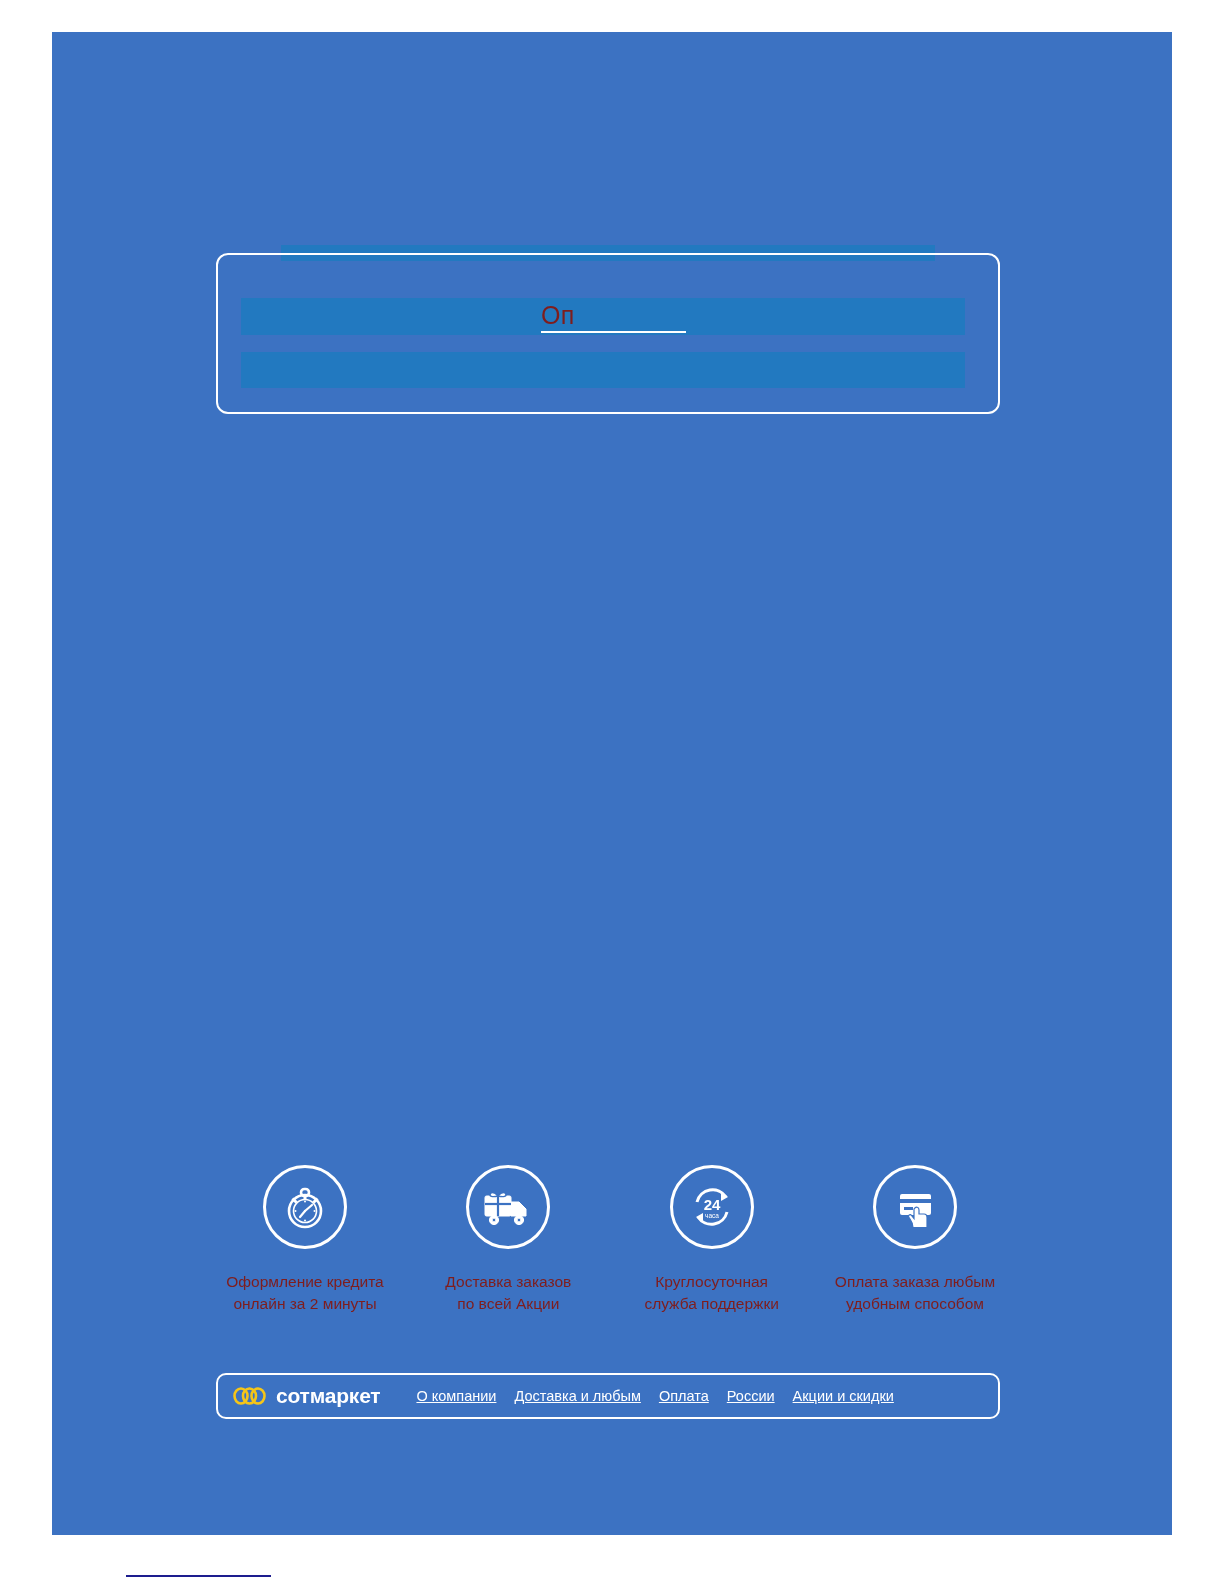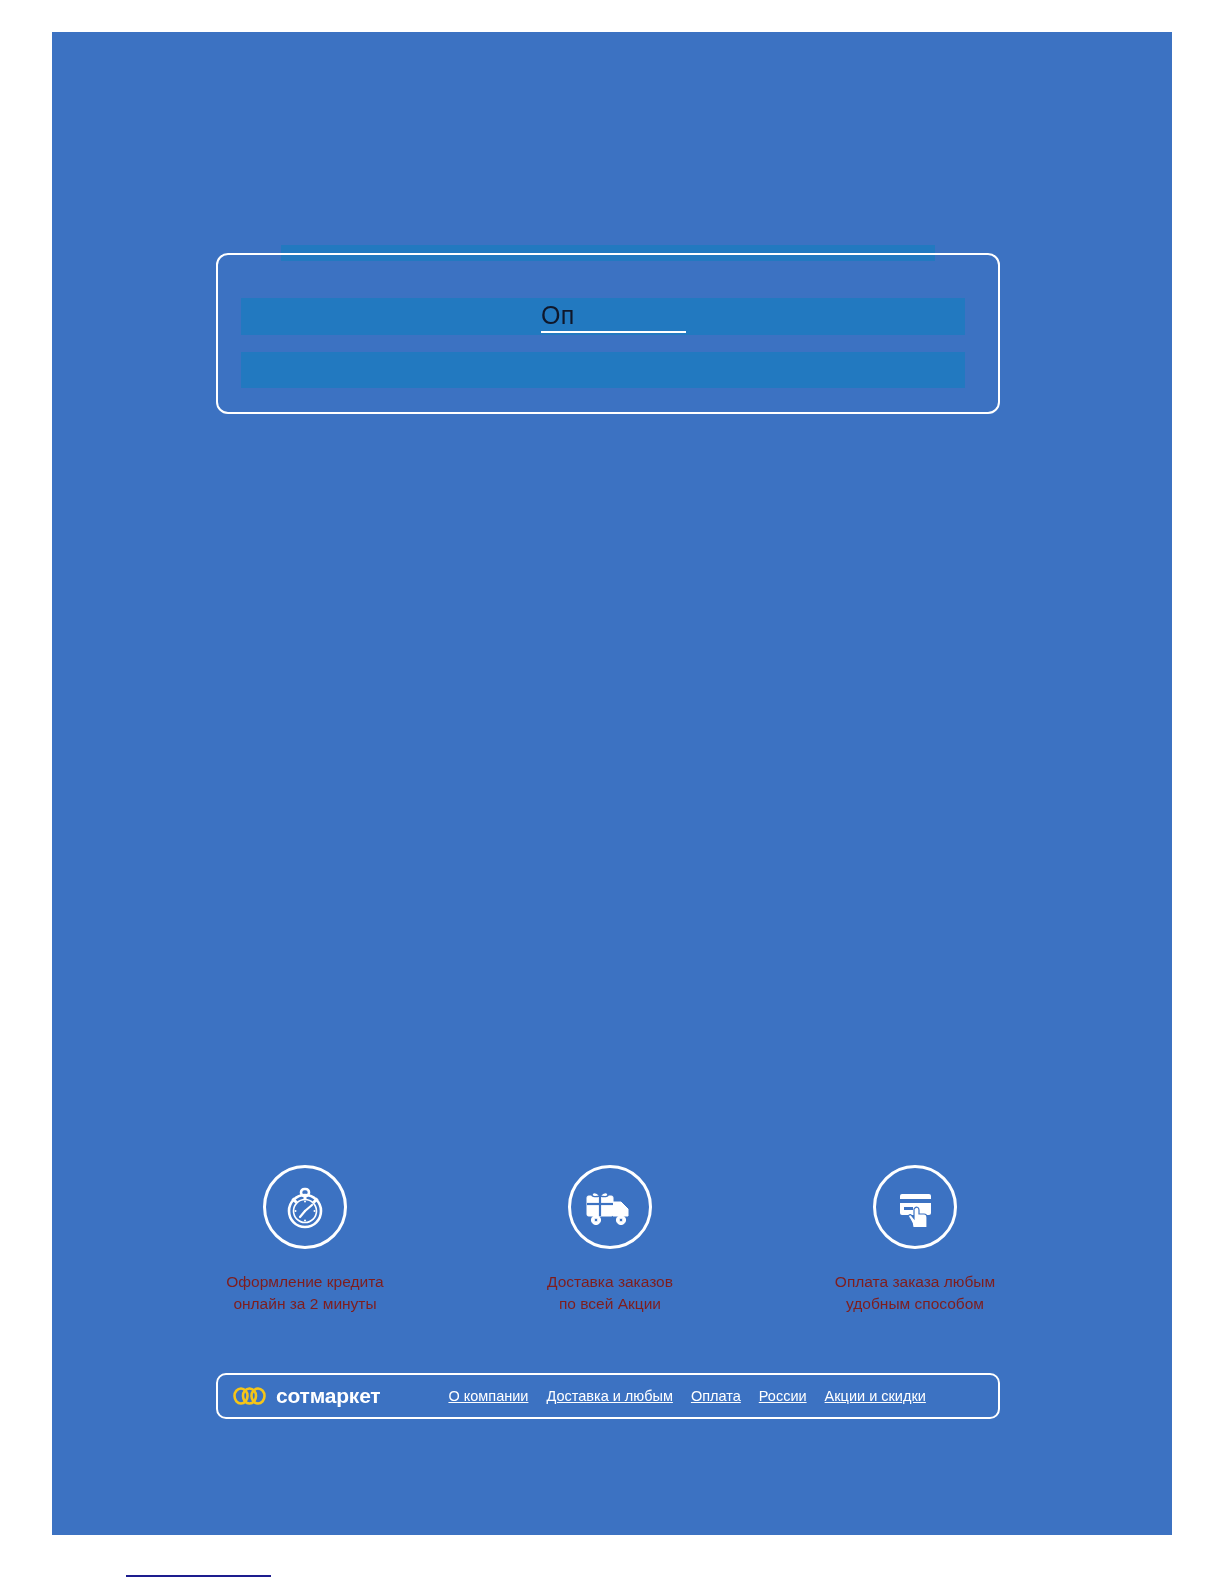--- a/index.html
+++ b/index.html
@@ -60,21 +60,21 @@
     top: 352px;
     width: 724px;
     height: 36px;
   }
   #form-text {
     position: absolute;
     left: 541px;
     top: 299px;
     width: 145px;
     height: 34px;
-    color: #0f172a;
+    color: #7f1d1d;
     font-size: 25px;
     line-height: 32px;
     letter-spacing: 0.3px;
     border-bottom: 2px solid #ffffff;
     text-align: left;
     white-space: nowrap;
   }
 
   
   #benefits {
@@ -119,21 +119,21 @@
     height: 46px;
     border: 2px solid #ffffff;
     border-radius: 10px;
     display: flex;
     align-items: center;
   }
   #footer-logo {
     display: flex;
     align-items: center;
     margin-left: 14px;
-    margin-right: 68px;
+    margin-right: 36px;
   }
   #footer-logo svg { display: block; margin-right: 8px; }
   #footer-logo-text {
     color: #ffffff;
     font-size: 21px;
     font-weight: bold;
     letter-spacing: -0.2px;
   }
   #footer-links {
     display: flex;
@@ -208,20 +208,34 @@
           <circle cx="38" cy="38" r="1.9" fill="#3c72c2"></circle>
           <line x1="17" y1="14" x2="17" y2="34" stroke="#3c72c2" stroke-width="2.2"></line>
           <line x1="4" y1="22" x2="30" y2="22" stroke="#3c72c2" stroke-width="2.2"></line>
           <path d="M17 14 c-4 -5 -8 -4 -8 -1 c0 2 4 2 8 1 c4 1 8 1 8 -1 c0 -3 -4 -4 -8 1 z" fill="#ffffff" stroke="#3c72c2" stroke-width="1.4"></path>
         </svg>
       </div>
       <div class="benefit-label">Доставка заказов
 по всей Акции</div>
     </div>
 
+    <div class="benefit">
+      <div class="benefit-icon">
+        <svg width="54" height="54" viewBox="0 0 54 54" fill="none" stroke="#ffffff">
+          <path d="M12 22 A16 16 0 0 1 41 17" stroke-width="3" fill="none"></path>
+          <path d="M42 32 A16 16 0 0 1 13 37" stroke-width="3" fill="none"></path>
+          <path d="M36 11 L43 17 L36 21 z" fill="#ffffff" stroke="none"></path>
+          <path d="M18 43 L11 37 L18 33 z" fill="#ffffff" stroke="none"></path>
+          <text x="27" y="30" font-family="Liberation Sans, sans-serif" font-size="15" font-weight="bold" fill="#ffffff" stroke="none" text-anchor="middle">24</text>
+          <text x="27" y="38" font-family="Liberation Sans, sans-serif" font-size="6.5" fill="#ffffff" stroke="none" text-anchor="middle">часа</text>
+        </svg>
+      </div>
+      <div class="benefit-label">Круглосуточная
+служба поддержки</div>
+    </div>
 
     <div class="benefit">
       <div class="benefit-icon">
         <svg width="52" height="52" viewBox="0 0 52 52" fill="#ffffff" stroke="none">
           <rect x="11" y="13" width="31" height="21" rx="2" fill="#ffffff"></rect>
           <rect x="11" y="18" width="31" height="4" fill="#3c72c2"></rect>
           <rect x="15" y="26" width="9" height="3" fill="#3c72c2"></rect>
           <path d="M25 28 c2 -3 5 -2 5 1 v4 h5 c2 0 3 1.5 3 3.5 v10 h-14 c0 -5 -2 -7 -4 -10 c-1.5 -2 1 -4 2.5 -2 l2.5 3 z" fill="#ffffff" stroke="#3c72c2" stroke-width="1.2"></path>
         </svg>
       </div>

